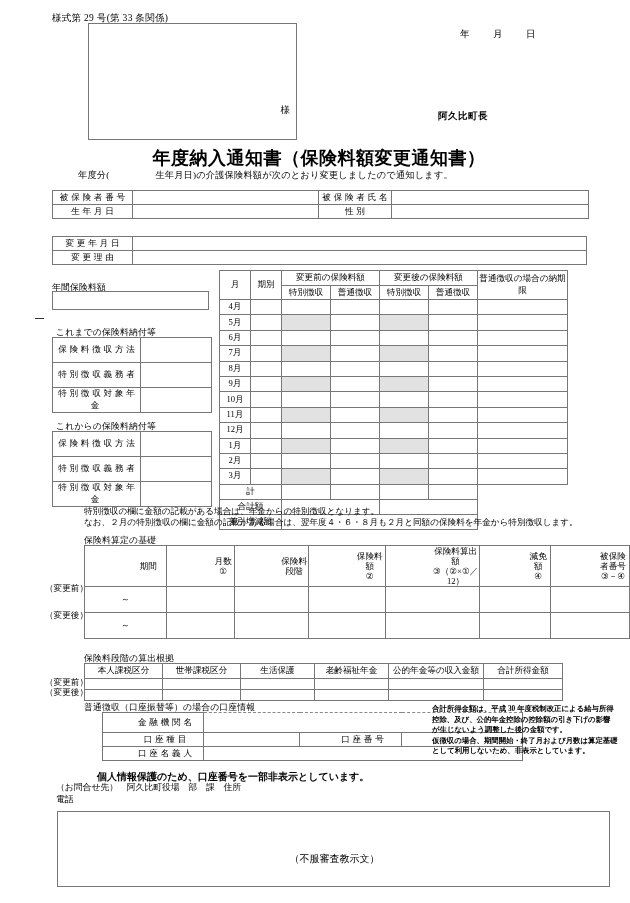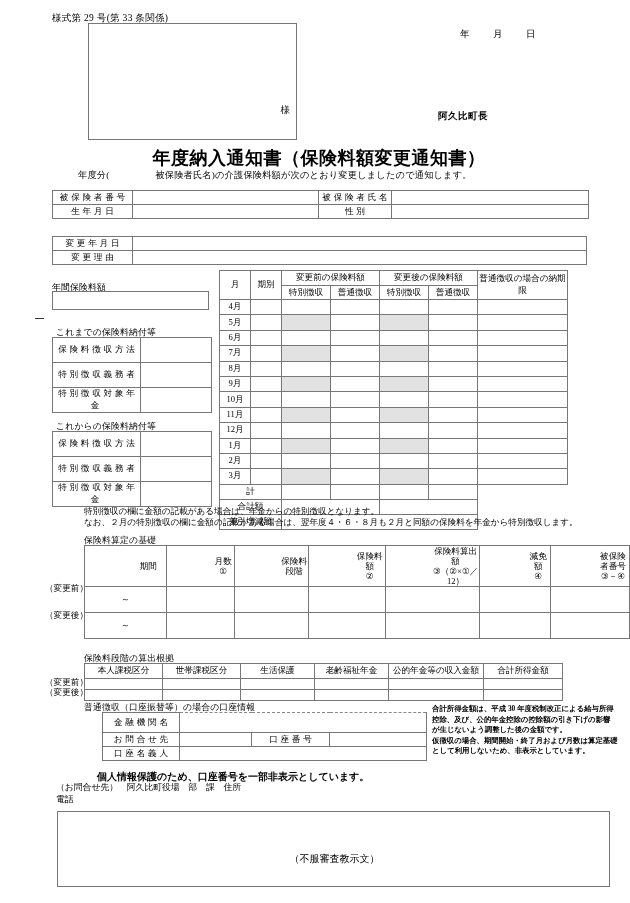--- a/index.html
+++ b/index.html
@@ -118,21 +118,21 @@
   .t-dan .c6 { width:78px; }
   .t-dan .hrow td { height:14px; }
   .t-dan .brow td { height:10px; }
   .t-dan .dotted-top { border-top:1px dotted #999; }
   .sl-d1 { left:45px; top:677px; }
   .sl-d2 { left:45px; top:687px; }
 
   
   .cap-koza { left:84px; top:702px; }
   .t-koza { left:102px; top:712px; }
-  .t-koza td { text-align:center; height:13px; }
+  .t-koza td { text-align:center; height:13px;padding-left:24px; }
   .t-koza .lbl { width:76px; }
   .t-koza .lbl2 { width:77px; }
   .t-koza .v-kin { width:243px; border-top-style:dashed; border-top-color:#888; }
   .t-koza .v-shu { width:71px; }
   .t-koza .v-ban { width:96px; }
   .t-koza .v-mei { width:243px; }
   .t-koza .tall { height:19px; }
 
   .privacy { left:97px; top:770px; font-size:10px; font-weight:bold; }
   .contact { left:56px; top:782px; font-size:8.8px; }
@@ -161,21 +161,21 @@
   <div class="abs recipient-box">
     <div class="abs recipient-sama">様</div>
   </div>
 
   <div class="abs date-line">年　月　日</div>
   <div class="abs issuer">阿久比町長</div>
 
   <div class="abs doc-title">年度納入通知書（保険料額変更通知書）</div>
 
   <div class="abs lead">
-    <span>年度分(</span><span class="gap"></span><span>被保険者氏名)の介護保険料額が次のとおり変更しましたので通知します。</span>
+    <span>年度分(</span><span class="gap"></span><span>生年月日)の介護保険料額が次のとおり変更しましたので通知します。</span>
   </div>
 
   <table class="abs t-insured">
     <tbody>
         <tr>
       <td class="lbl sp">被保険者番号</td>
       <td class="v1"></td>
       <td class="lbl2 sp">被保険者氏名</td>
       <td class="v2"></td>
     </tr>
@@ -472,21 +472,21 @@
     </table>
 
   <div class="abs cap cap-koza">普通徴収（口座振替等）の場合の口座情報</div>
   <table class="abs t-koza">
     <tbody>
         <tr>
       <td class="lbl tall sp">金融機関名</td>
       <td class="v-kin tall" colspan="3"></td>
     </tr>
     <tr>
-      <td class="lbl sp">お問合せ先</td>
+      <td class="lbl sp">口座種目</td>
       <td class="v-shu"></td>
       <td class="lbl2 sp">口座番号</td>
       <td class="v-ban"></td>
     </tr>
     <tr>
       <td class="lbl sp">口座名義人</td>
       <td class="v-mei" colspan="3"></td>
     </tr>
   </tbody>
     </table>

